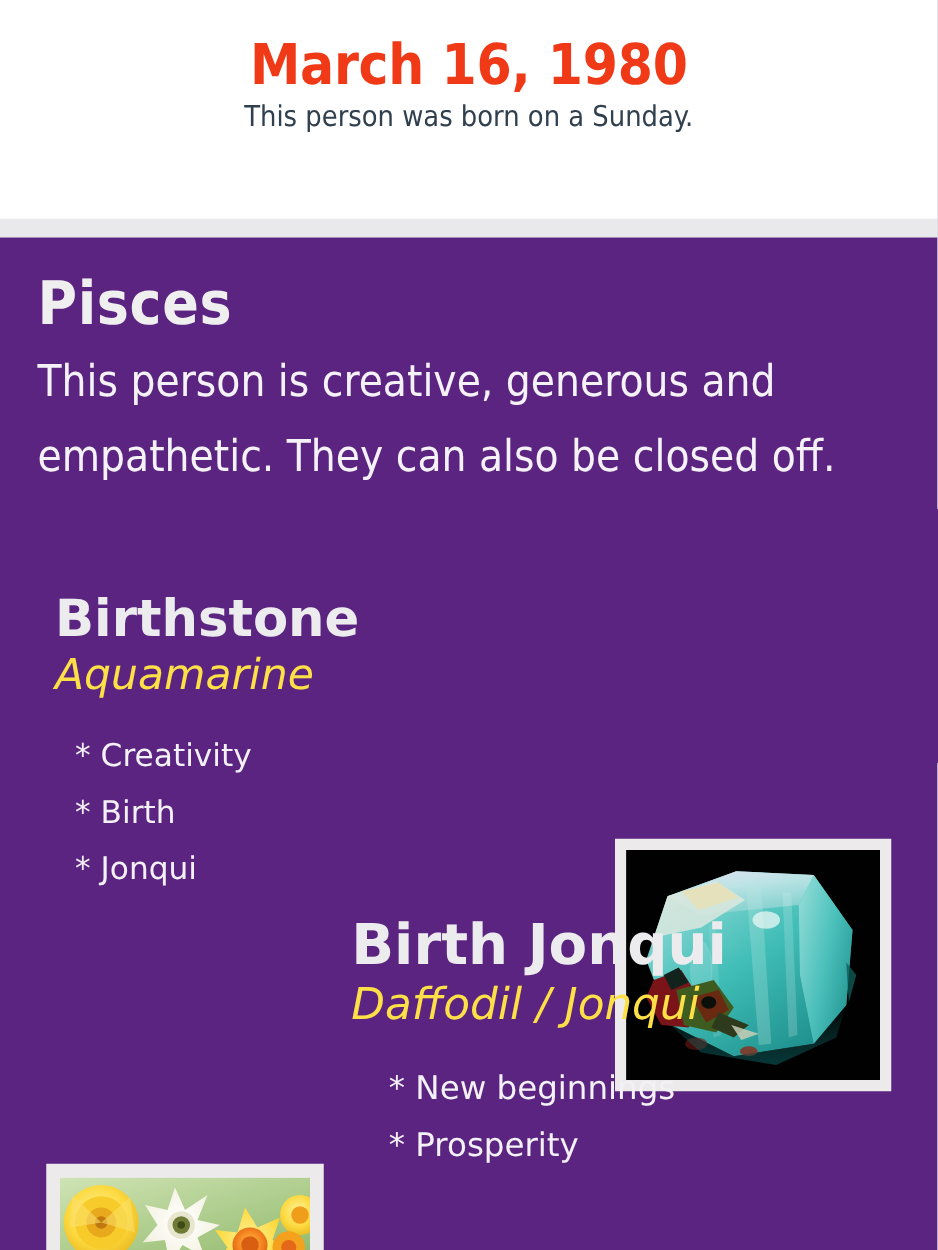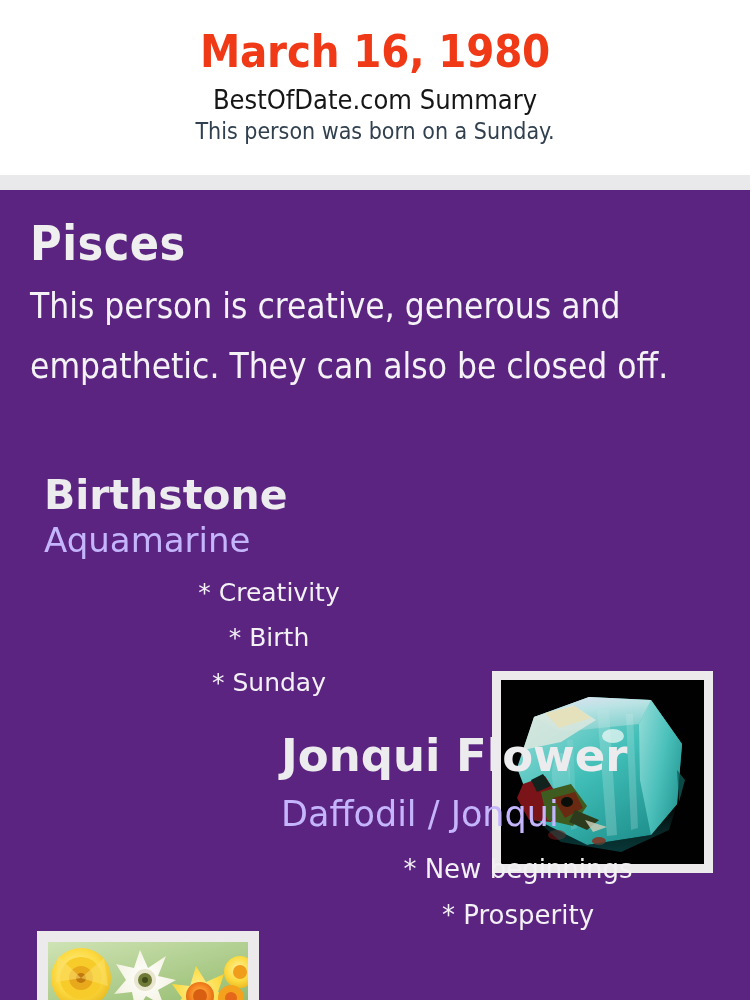--- a/index.html
+++ b/index.html
@@ -108,27 +108,27 @@
     line-height: 47px;
     color: #ECEBEE;
   }
   .section-sub {
     margin: 0;
     padding-top: 1px;
     font-family: "DejaVu Sans", "Liberation Sans", sans-serif;
     font-size: 34px;
     font-weight: normal;
     line-height: 40px;
-    color: #c4b5fd;
+    color: #fde047;
+    font-style: italic;
   }
   .bullets {
-    margin: 4px; padding: 0;
+    margin: 16px; padding: 0;
     list-style: none;
     padding-top: 6px;
-    text-align: center;
   }
   .bullets li {
     font-family: "DejaVu Sans", "Liberation Sans", sans-serif;
     font-size: 25px;
     font-weight: normal;
     line-height: 45px;
     color: #F3F1F5;
     white-space: nowrap;
   }
 
@@ -159,54 +159,53 @@
     padding: 11px;
   }
 
   
   .flower-text {
     position: absolute;
     left: 281px; top: 540px;
     width: 460px;
   }
   .flower-text .section-heading { font-size: 45px; line-height: 52px; }
-  .flower-text .section-sub { font-size: 35px; line-height: 42px; margin-top: 10px; }
+  .flower-text .section-sub { font-size: 35px; line-height: 42px; }
   .flower-text .bullets { padding-top: 7px; padding-left: 14px; }
   .flower-text .bullets li { font-size: 26px; line-height: 46px; }
 
   
   .gem-svg, .flower-svg { display: block; width: 100%; height: 100%; }
 </style>
 </head>
 <body>
 
 <div id="page">
 
   <div class="header">
     <h1 class="header-date">March 16, 1980</h1>
-    <div class="header-site">BestOfDate.com Summary</div>
     <div class="header-note">This person was born on a Sunday.</div>
   </div>
 
   <div class="divider"></div>
 
   <div class="body-panel">
 
     <div class="zodiac">
       <div class="zodiac-name">Pisces</div>
       <div class="zodiac-desc">This person is creative, generous and empathetic. They can also be closed off.</div>
     </div>
 
     <div class="stone-text">
       <div class="section-heading">Birthstone</div>
       <div class="section-sub">Aquamarine</div>
       <ul class="bullets">
         <li>* Creativity</li>
         <li>* Birth</li>
-        <li>* Sunday</li>
+        <li>* Jonqui</li>
       </ul>
     </div>
 
     <div class="frame stone-frame">
       <div class="frame-inner stone-img">
         <svg class="gem-svg" viewBox="0 0 203 184" preserveAspectRatio="none">
           <defs>
             <linearGradient id="gemMain" x1="0" y1="0" x2="0.75" y2="1">
               <stop offset="0%" stop-color="#cfe9e6"></stop>
               <stop offset="22%" stop-color="#7fd4d0"></stop>
@@ -411,21 +410,21 @@
             <circle cx="192" cy="154" r="14" fill="#fcd42b"></circle>
             <circle cx="192" cy="154" r="6" fill="#eda315"></circle>
             <circle cx="186" cy="178" r="12" fill="#fbd22a"></circle>
             <circle cx="186" cy="178" r="5" fill="#e3970f"></circle>
           </g>
         </svg>
       </div>
     </div>
 
     <div class="flower-text">
-      <div class="section-heading">Jonqui Flower</div>
+      <div class="section-heading">Birth Jonqui</div>
       <div class="section-sub">Daffodil / Jonqui</div>
       <ul class="bullets">
         <li>* New beginnings</li>
         <li>* Prosperity</li>
       </ul>
     </div>
 
   </div>
 </div>
 

